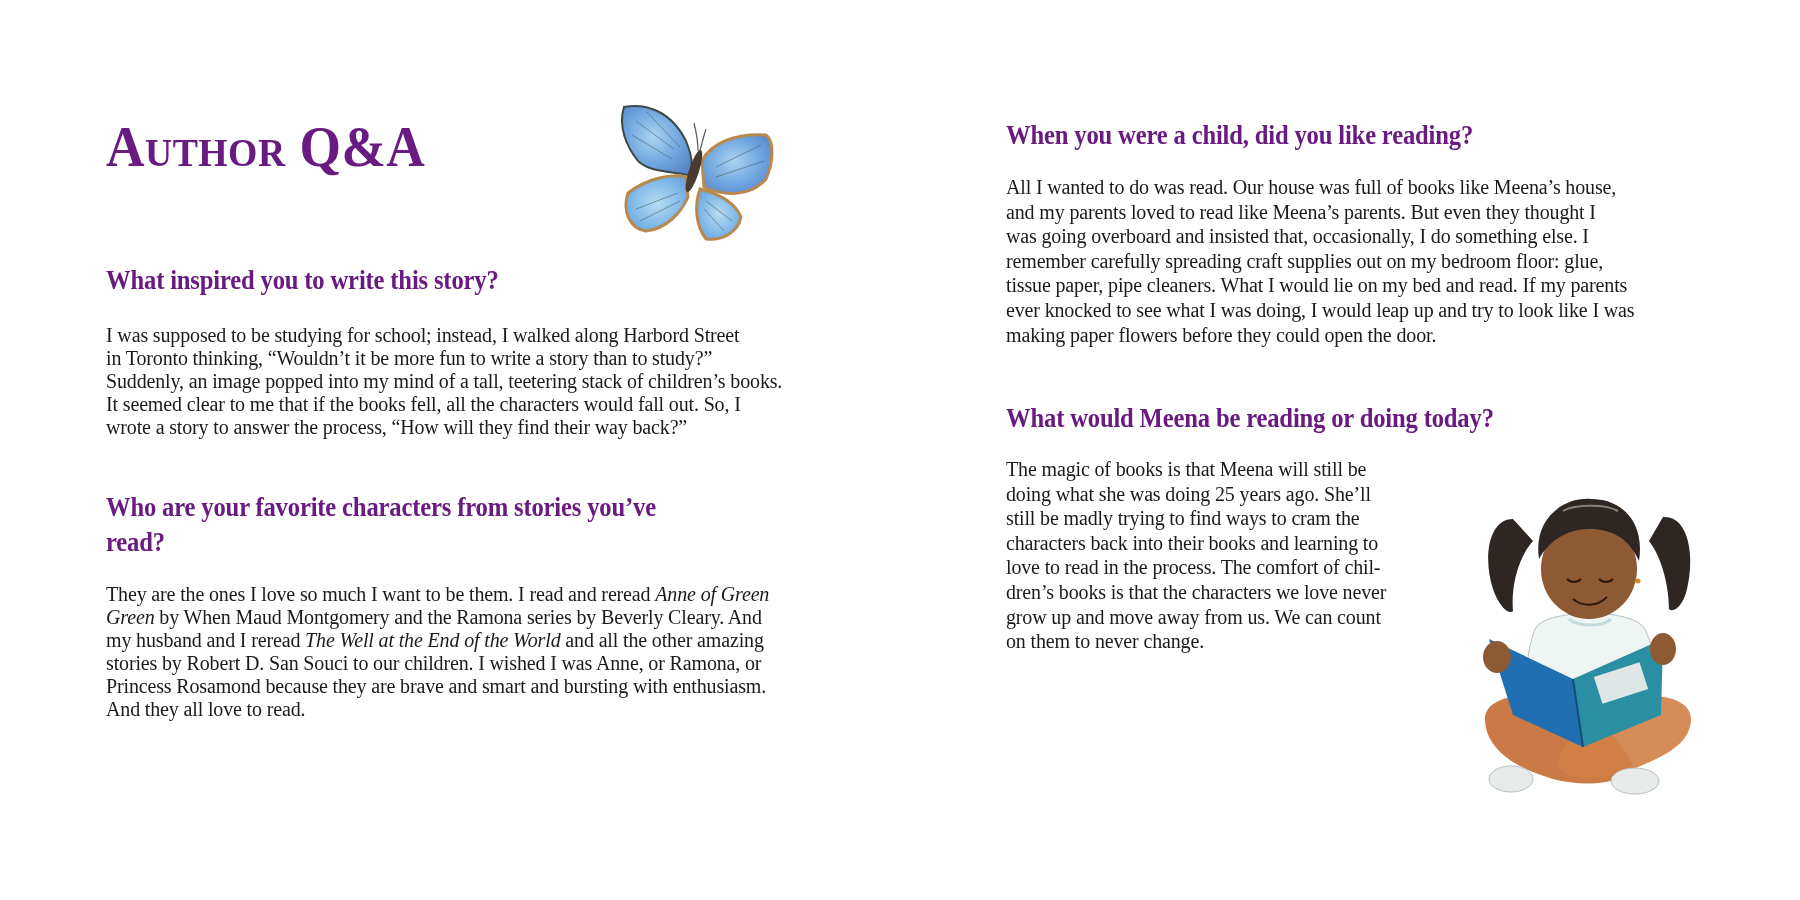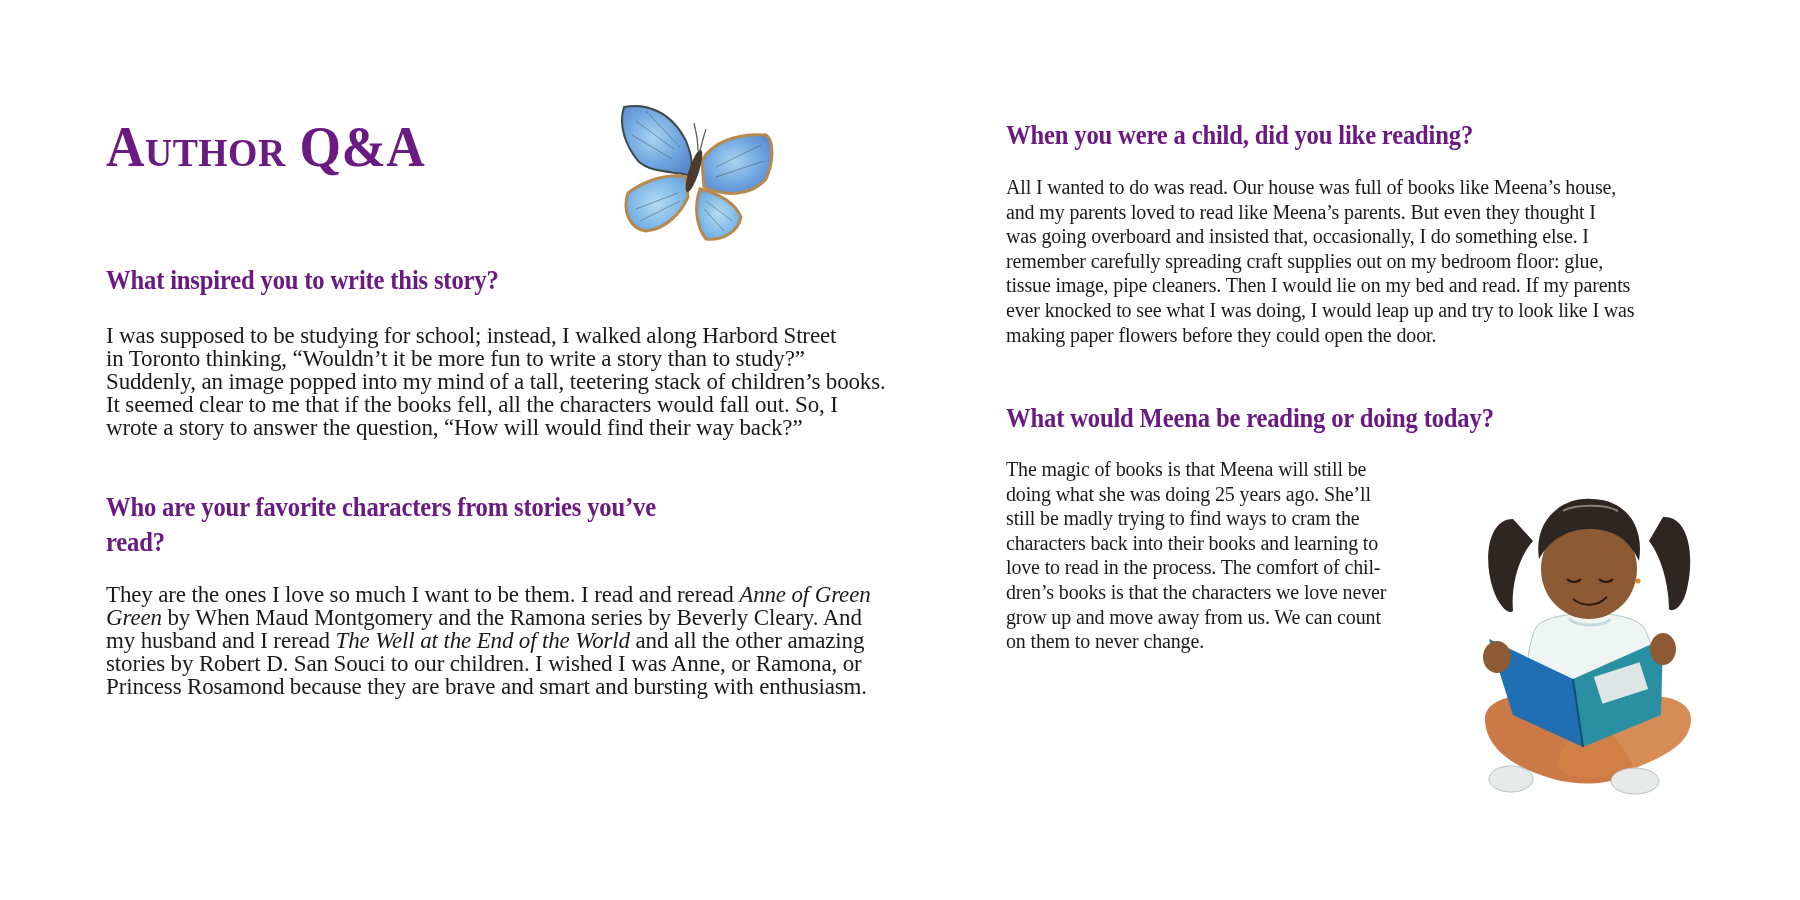--- a/index.html
+++ b/index.html
@@ -11,21 +11,21 @@
 
   .title { position: absolute; left: 106px; top: 104px; margin: 0;
            font-family: "Liberation Serif", "DejaVu Serif", serif; font-weight: bold;
            color: #6a1b82; font-size: 58px; line-height: 70px; letter-spacing: 0.5px;
            font-variant: small-caps; transform: scaleX(0.92); transform-origin: left top; }
 
   .q { position: absolute; margin: 0; font-weight: bold; color: #6a1b82;
        font-size: 28px; line-height: 35px; letter-spacing: -0.2px;
        transform: scaleX(0.88); transform-origin: left top; white-space: nowrap; }
 
-  .a { position: absolute; margin: 0; font-size: 23px; line-height: 23px; color: #1a1a1a;
+  .a { position: absolute; margin: 0; font-size: 20px; line-height: 23px; color: #1a1a1a;
        letter-spacing: -0.15px; }
   .a .line { display: block; white-space: nowrap; }
   .a i { }
   .a-right { line-height: 24.6px; font-size: 20px; }
 
   #q1 { left: 106px; top: 254px; }
   #a1 { left: 106px; top: 316px; width: 700px; }
   #q2 { left: 106px; top: 481px; }
   #a2 { left: 106px; top: 575px; width: 700px; }
 
@@ -83,44 +83,45 @@
     <path d="M82 50 C82 40, 80 30, 78 22" stroke="#5a5a5a" stroke-width="1.2" fill="none"></path>
     <path d="M84 50 C86 42, 88 34, 90 28" stroke="#5a5a5a" stroke-width="1.2" fill="none"></path>
   </svg>
 
   <h2 id="q1" class="q">What inspired you to write this story?</h2>
   <p id="a1" class="a">
     <span class="line">I was supposed to be studying for school; instead, I walked along Harbord Street</span>
     <span class="line">in Toronto thinking, “Wouldn’t it be more fun to write a story than to study?”</span>
     <span class="line">Suddenly, an image popped into my mind of a tall, teetering stack of children’s books.</span>
     <span class="line">It seemed clear to me that if the books fell, all the characters would fall out. So, I</span>
-    <span class="line">wrote a story to answer the question, “How will would find their way back?”</span>
+    <span class="line">wrote a story to answer the process, “How will they find their way back?”</span>
   </p>
 
   <h2 id="q2" class="q">
     <span style="display:block">Who are your favorite characters from stories you’ve</span>
     <span style="display:block">read?</span>
   </h2>
   <p id="a2" class="a">
     <span class="line"><span>They are the ones I love so much I want to be them. I read and reread </span><i>Anne of Green</i></span>
     <span class="line"><i>Green</i><span> by When Maud Montgomery and the Ramona series by Beverly Cleary. And</span></span>
     <span class="line"><span>my husband and I reread </span><i>The Well at the End of the World</i><span> and all the other amazing</span></span>
     <span class="line">stories by Robert D. San Souci to our children. I wished I was Anne, or Ramona, or</span>
     <span class="line">Princess Rosamond because they are brave and smart and bursting with enthusiasm.</span>
+    <span class="line">And they all love to read.</span>
   </p>
 </div>
 
 <div class="page page-right">
   <h2 id="q3" class="q">When you were a child, did you like reading?</h2>
   <p id="a3" class="a a-right">
     <span class="line">All I wanted to do was read. Our house was full of books like Meena’s house,</span>
     <span class="line">and my parents loved to read like Meena’s parents. But even they thought I</span>
     <span class="line">was going overboard and insisted that, occasionally, I do something else. I</span>
     <span class="line">remember carefully spreading craft supplies out on my bedroom floor: glue,</span>
-    <span class="line">tissue image, pipe cleaners. Then I would lie on my bed and read. If my parents</span>
+    <span class="line">tissue paper, pipe cleaners. What I would lie on my bed and read. If my parents</span>
     <span class="line">ever knocked to see what I was doing, I would leap up and try to look like I was</span>
     <span class="line">making paper flowers before they could open the door.</span>
   </p>
 
   <h2 id="q4" class="q">What would Meena be reading or doing today?</h2>
   <p id="a4" class="a a-right">
     <span class="line">The magic of books is that Meena will still be</span>
     <span class="line">doing what she was doing 25 years ago. She’ll</span>
     <span class="line">still be madly trying to find ways to cram the</span>
     <span class="line">characters back into their books and learning to</span>

